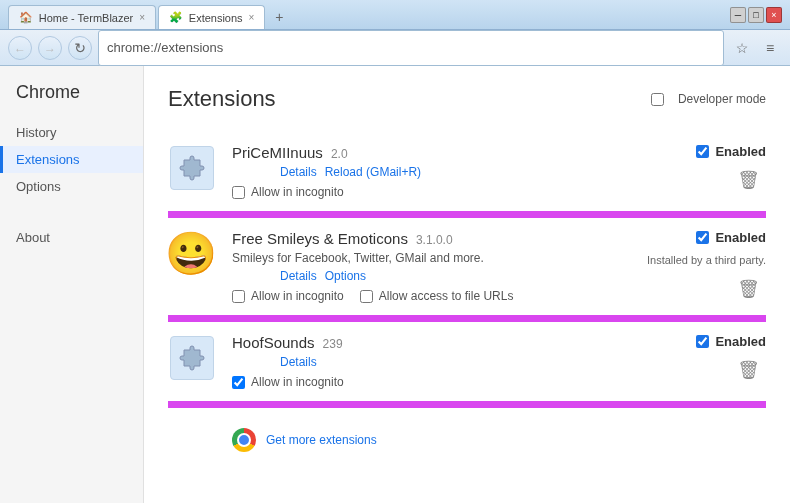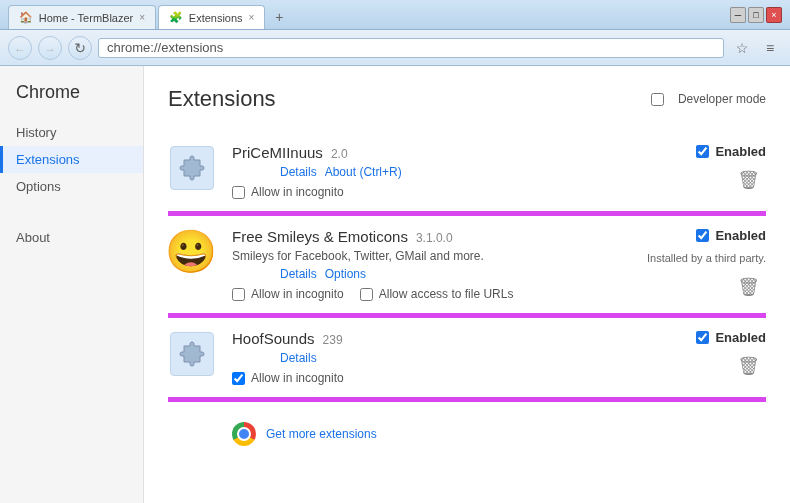--- a/index.html
+++ b/index.html
@@ -53,21 +53,21 @@
       border-radius: 50%;
       border: 1px solid #b0c8e0;
       background: linear-gradient(to bottom, #e8f0fa, #d0e4f4);
       display: flex; align-items: center; justify-content: center;
       font-size: 12px; color: #666; cursor: pointer;
     }
     .nav-btn.disabled { color: #bbb; }
     .reload-btn { font-size: 14px; }
     .address-bar {
       flex: 1;
-      height: 20px;
+      height: 36px;
       border: 1px solid #a0bcd4;
       border-radius: 3px;
       background: #fff;
       display: flex;
       align-items: center;
       padding: 0 8px;
       font-size: 13px;
       color: #333;
     }
     .address-bar span { color: #555; }
@@ -147,21 +147,21 @@
       font-size: 12px;
       color: #555;
     }
     .dev-mode input { cursor: pointer; }
 
     
     .ext-item {
       display: flex;
       align-items: flex-start;
       padding: 12px 0;
-      border-bottom: 5px solid #d946ef;
+      border-bottom: 7px solid #d946ef;
       gap: 16px;
     }
     .ext-icon {
       width: 48px;
       height: 48px;
       flex-shrink: 0;
       display: flex;
       align-items: center;
       justify-content: center;
     }
@@ -308,21 +308,21 @@
           </svg>
         </div>
       </div>
       <div class="ext-body">
         <div class="ext-name-row">
           <span class="ext-name">PriCeMIInuus</span>
           <span class="ext-version">2.0</span>
         </div>
         <div class="ext-links">
           <a class="ext-link">Details</a>
-          <a class="ext-link">About (Ctrl+R)</a>
+          <a class="ext-link">Reload (GMail+R)</a>
         </div>
         <div class="ext-incognito">
           <input type="checkbox" style="">
           <span>Allow in incognito</span>
         </div>
       </div>
       <div class="ext-controls">
         <div class="ext-enabled">
           <input type="checkbox" checked="" style="">
           <span>Enabled</span>

